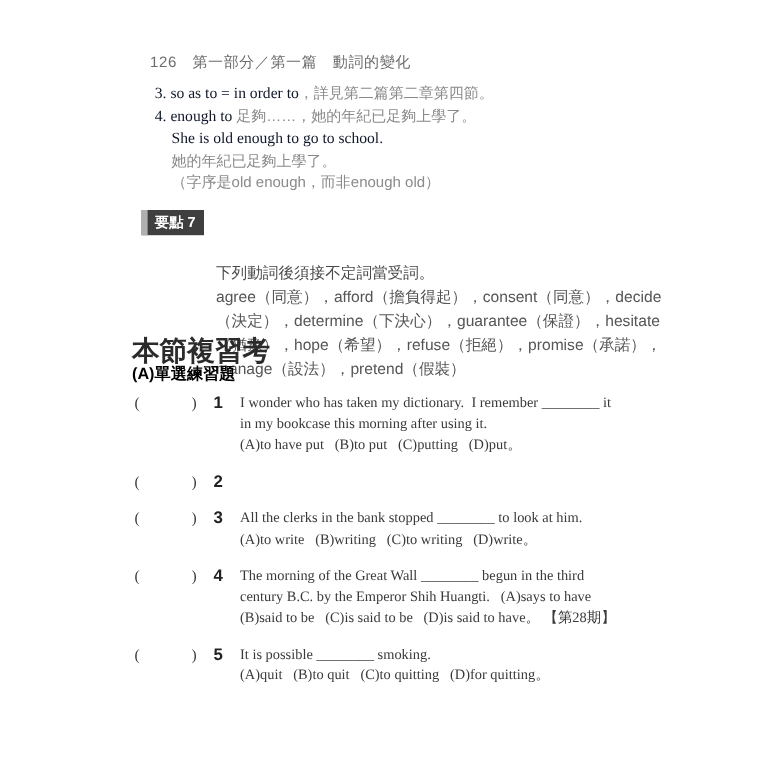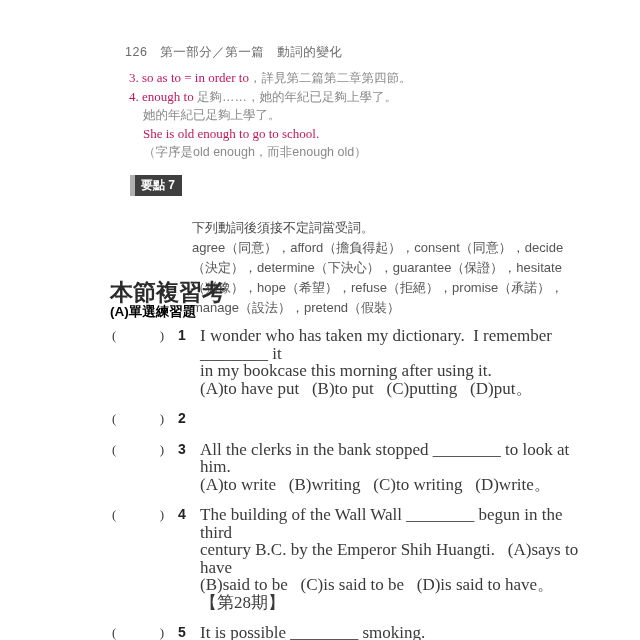--- a/index.html
+++ b/index.html
@@ -21,26 +21,26 @@
     position: absolute; top: 44px; left: 125px;
     font-family: "Liberation Sans", sans-serif;
     font-size: 12.5px; color: #6b6b6b; letter-spacing: 0.5px;
   }
   
   .intro {
     position: absolute; top: 69px; left: 129px;
     font-size: 13px; line-height: 18.5px;
   }
   .intro-line { white-space: pre; }
-  .intro-line .en { color: #be185d; margin-top: 12px; }
+  .intro-line .en { color: #0f172a; margin-top: 12px; }
   .intro-line .zh { color: #8a8a8a; font-family: "Liberation Sans", sans-serif; font-size: 12.5px; }
   .sub { margin-left: 14px; }
   
   .keypoint {
-    position: absolute; top: 175px; left: 130px;
+    position: absolute; top: 175px; left: 118px;
     display: flex; align-items: flex-start;
     width: 440px;
   }
   .kp-badge {
     flex: 0 0 auto;
     background: #3f3f3f;
     border-left: 5px solid #b0b0b0;
     color: #ffffff;
     font-family: "Liberation Sans", sans-serif;
     font-weight: bold; font-size: 12px;
@@ -79,35 +79,35 @@
   }
   .q-num {
     flex: 0 0 14px; margin-left: 14px;
     font-family: "Liberation Sans", sans-serif;
     font-weight: bold; font-size: 14px; color: #222222;
     line-height: 17px;
   }
   .q-body {
     margin-left: 8px;
     white-space: pre-wrap;
-    font-size: 17px; line-height: 17.5px; color: #3a3a3a;
+    font-size: 12px; line-height: 17.5px; color: #3a3a3a;
   }
 </style>
 </head>
 <body>
 
 <div class="page">
 
   <div class="page-header">126　第一部分／第一篇　動詞的變化</div>
 
   <div class="intro">
     <div class="intro-line"><span class="en">3. so as to = in order to</span><span class="zh">，詳見第二篇第二章第四節。</span></div>
     <div class="intro-line"><span class="en">4. enough to </span><span class="zh">足夠……，她的年紀已足夠上學了。</span></div>
+    <div class="intro-line sub"><span class="en">She is old enough to go to school.</span></div>
     <div class="intro-line sub zh"><span class="zh">她的年紀已足夠上學了。</span></div>
-    <div class="intro-line sub"><span class="en">She is old enough to go to school.</span></div>
     <div class="intro-line sub"><span class="zh">（字序是old enough，而非enough old）</span></div>
   </div>
 
   <div class="keypoint">
     <div class="kp-badge">要點 7</div>
     <div class="kp-text">
       <div class="kp-intro">下列動詞後須接不定詞當受詞。</div>
       <div class="kp-body">agree（同意），afford（擔負得起），consent（同意），decide
 （決定），determine（下決心），guarantee（保證），hesitate
 （猶豫），hope（希望），refuse（拒絕），promise（承諾），
@@ -148,21 +148,21 @@
       <div class="q-body">All the clerks in the bank stopped ________ to look at him.
 (A)to write   (B)writing   (C)to writing   (D)write。</div>
     </div>
 
     <div class="q-row">
       <span class="q-slot">
           <span>(</span>
           <span>)</span>
         </span>
       <span class="q-num">4</span>
-      <div class="q-body">The building of the Wall Wall ________ begun in the third
+      <div class="q-body">The morning of the Great Wall ________ begun in the third
 century B.C. by the Emperor Shih Huangti.   (A)says to have
 (B)said to be   (C)is said to be   (D)is said to have。 【第28期】</div>
     </div>
 
     <div class="q-row">
       <span class="q-slot">
           <span>(</span>
           <span>)</span>
         </span>
       <span class="q-num">5</span>

